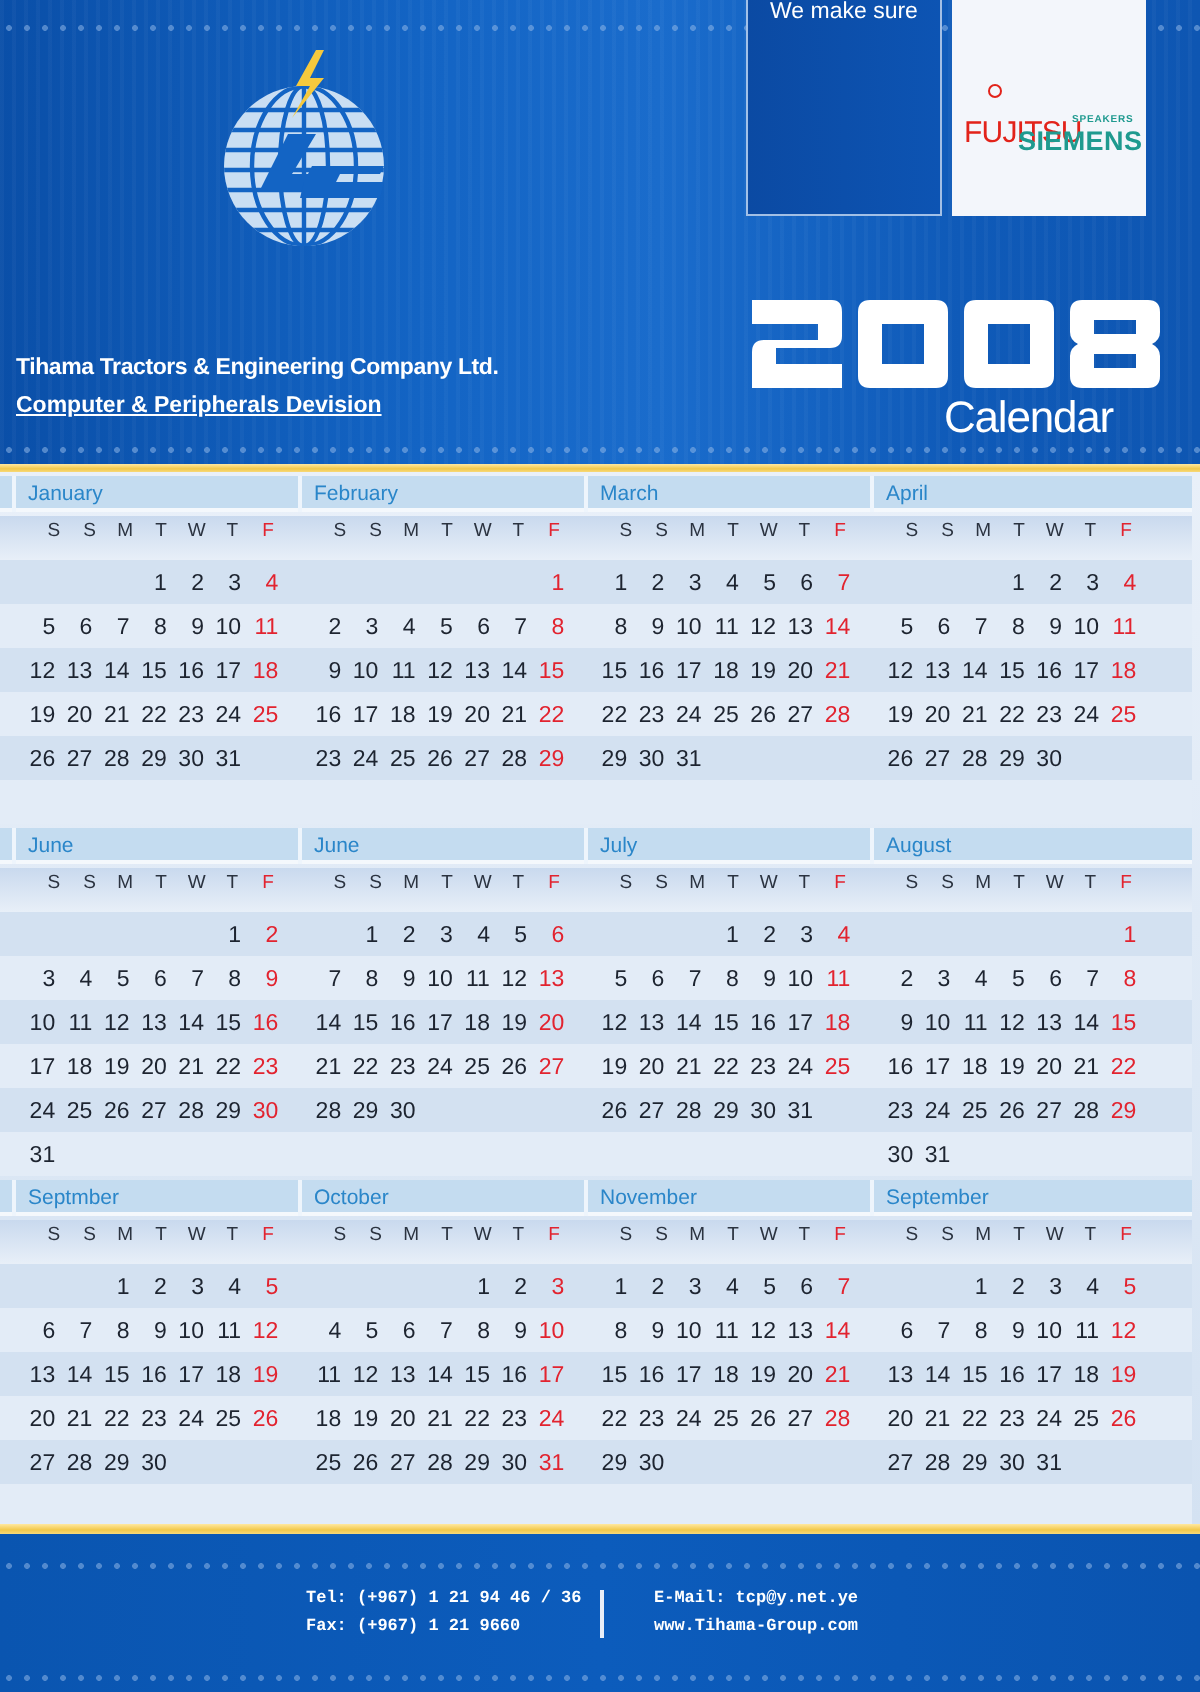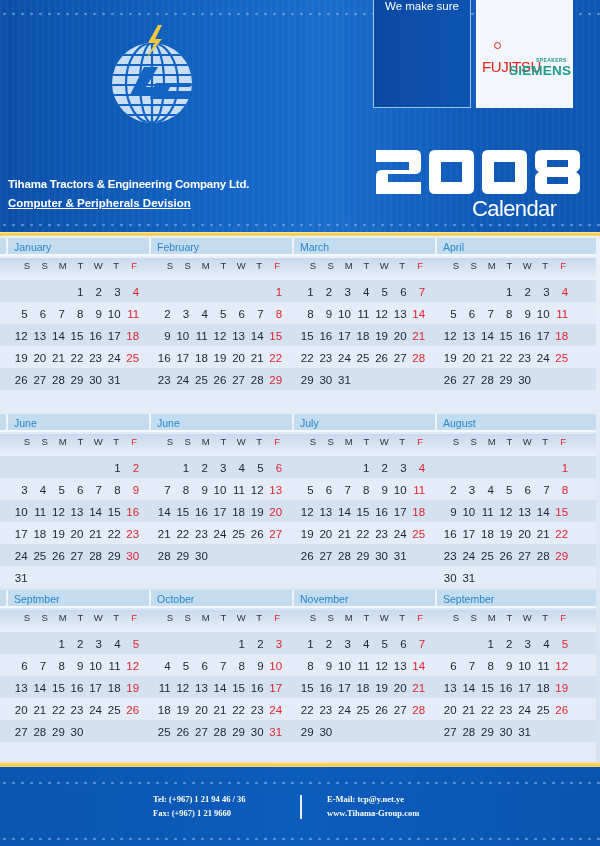--- a/index.html
+++ b/index.html
@@ -130,21 +130,21 @@
   
   .footer {
     position: absolute; left: 0; top: 767px; width: 600px; height: 79px;
     background: linear-gradient(90deg, #0a55b0 0%, #0c5cbc 50%, #0a54b0 100%);
     overflow: hidden;
   }
   .footer .dots.f1 { top: 14px; }
   .footer .dots.f2 { top: 70px; }
   .footer .contact {
     position: absolute; top: 25px; color: #fff; font-weight: bold; font-size: 8.5px;
-    line-height: 14px; font-family: Liberation Serif, serif;
+    line-height: 14px; font-family: Liberation Mono, monospace;
   }
   .footer .left { left: 153px; }
   .footer .right { left: 327px; }
   .footer .divider {
     position: absolute; left: 300px; top: 28px; width: 2px; height: 24px; background: #e8eef8;
   }
 </style>
 </head>
 <body>
 

